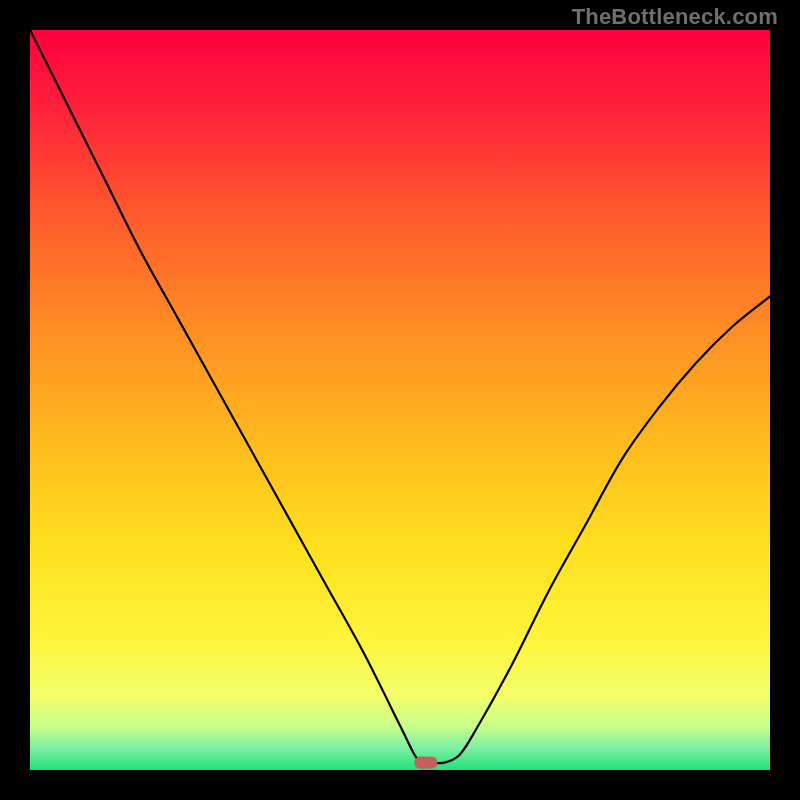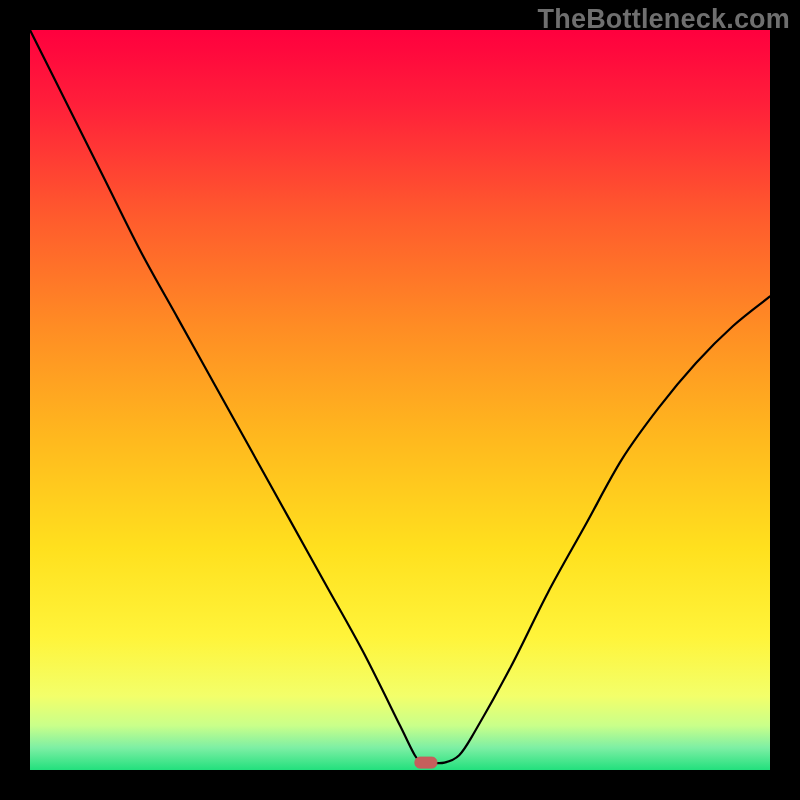--- a/index.html
+++ b/index.html
@@ -12,23 +12,23 @@
   }
   .stage {
     position: relative;
     width: 800px;
     height: 800px;
     background: #000;
   }
   .watermark {
     position: absolute;
     top: 4px;
-    right: 10px;
+    right: 22px;
     font-family: Arial, Helvetica, sans-serif;
-    font-size: 27px;
+    font-size: 22px;
     font-weight: 600;
     color: #6f6f6f;
     letter-spacing: 0.2px;
     z-index: 10;
   }
   .plot-wrap {
     position: absolute;
     left: 30px;
     top: 30px;
     width: 740px;

